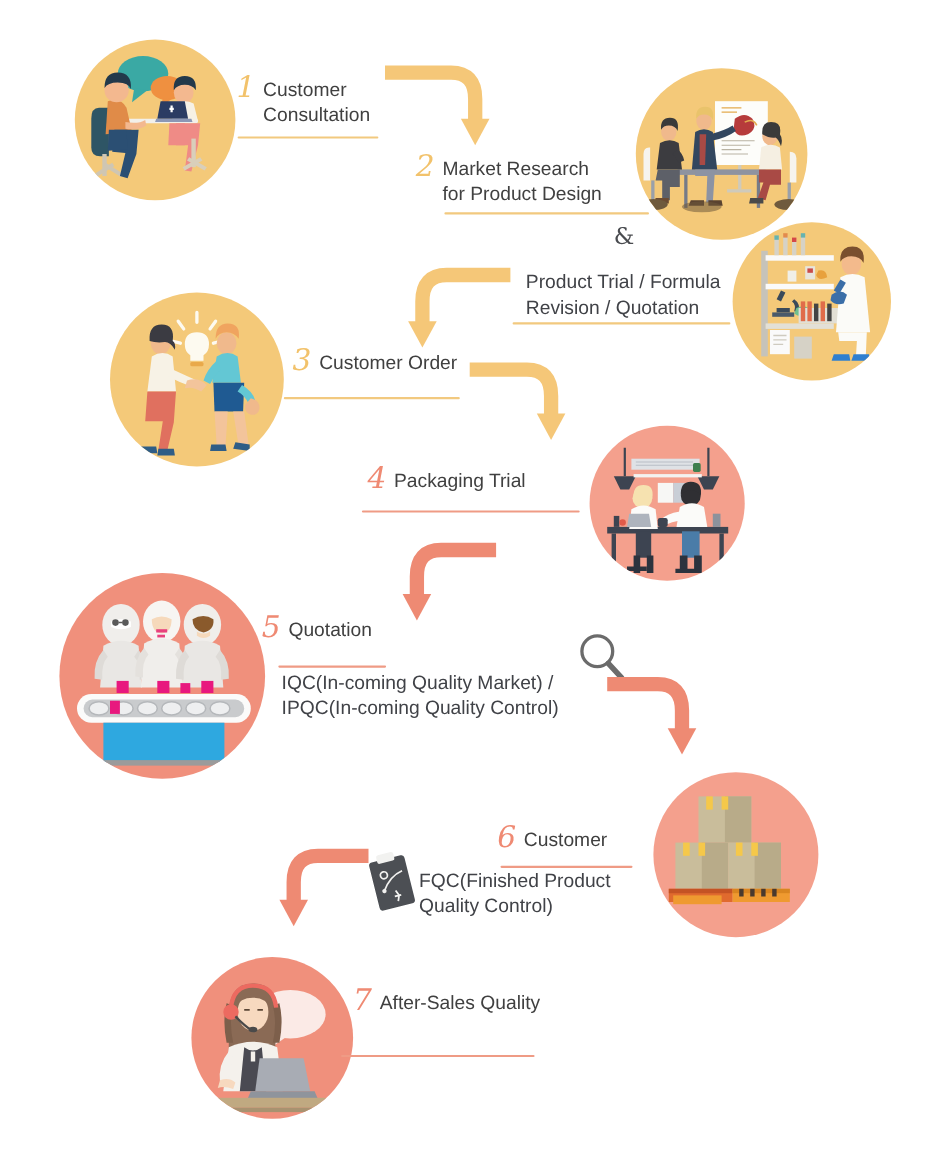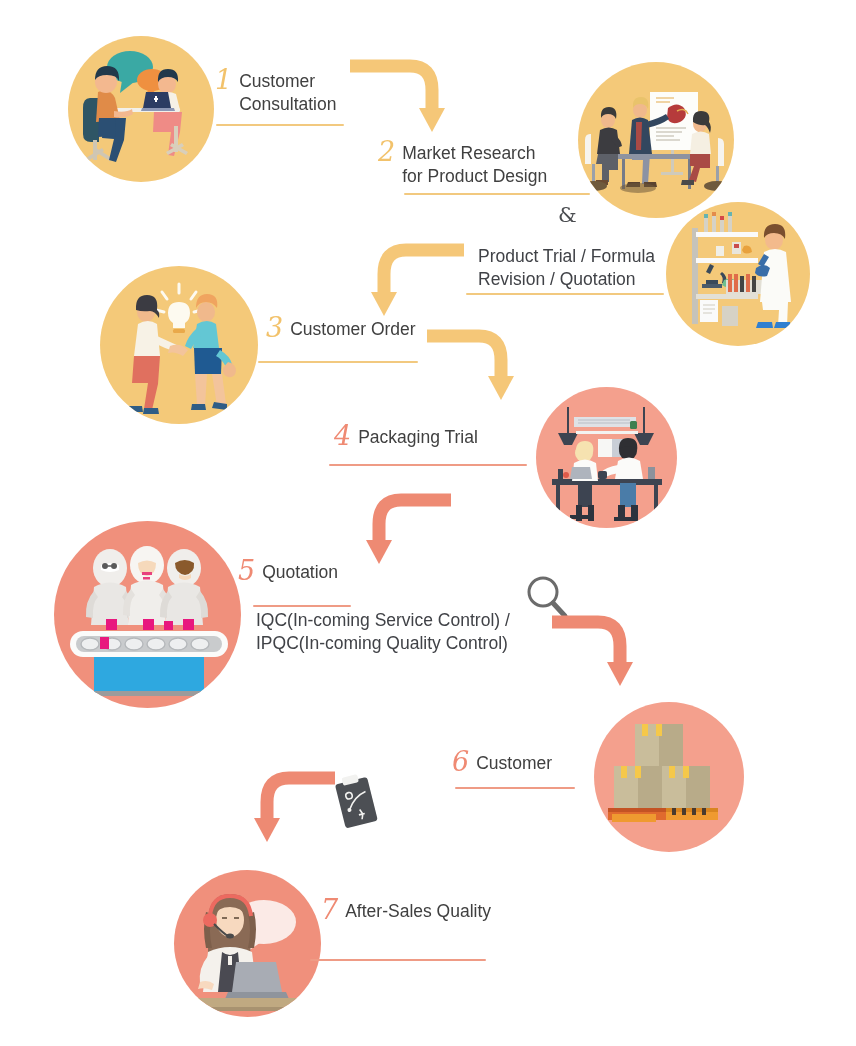--- a/index.html
+++ b/index.html
@@ -401,21 +401,21 @@
       <rect x="40" y="170" width="112" height="5" fill="#9b9b9b"></rect>
     </svg>
   </div>
 
   <div class="step" style="left:238px;top:561px;">
     <div class="step-num num-salmon">5</div>
     <div class="step-label">Quotation</div>
   </div>
   <div class="rule rule-salmon" style="left:253px;top:605px;width:98px;"></div>
 
-  <div class="sub-label" style="left:256px;top:609px;">IQC(In-coming Service Control) /
+  <div class="sub-label" style="left:256px;top:609px;">IQC(In-coming Quality Market) /
 IPQC(In-coming Quality Control)</div>
 
   <svg class="icon-wrap" style="left:522px;top:573px;" width="48" height="50" viewBox="0 0 48 50">
     <circle cx="21" cy="19" r="14" fill="none" stroke="#6b6b6b" stroke-width="3"></circle>
     <path d="M31 30 L43 43" stroke="#6b6b6b" stroke-width="5" stroke-linecap="round"></path>
   </svg>
 
   <svg class="arrow" style="left:550px;top:614px;" width="110" height="90" viewBox="0 0 110 90">
     <path d="M2 8 L48 8 Q70 8 70 32 L70 50" fill="none" stroke="#ee8a73" stroke-width="13" stroke-linecap="butt"></path>
     <path d="M57 48 L83 48 L70 72 Z" fill="#ee8a73"></path>
@@ -452,20 +452,22 @@
       </g>
     </svg>
   </div>
 
   <div class="step" style="left:452px;top:752px;">
     <div class="step-num num-salmon">6</div>
     <div class="step-label">Customer</div>
   </div>
   <div class="rule rule-salmon" style="left:455px;top:787px;width:120px;"></div>
 
+  <div class="sub-label" style="left:381px;top:789px;">FQC(Finished Product
+Quality Control)</div>
 
   <svg class="icon-wrap" style="left:330px;top:772px;" width="54" height="62" viewBox="0 0 54 62">
     <g transform="rotate(-14 27 31)">
       <rect x="10" y="8" width="33" height="45" rx="3" fill="#4c4f54"></rect>
       <rect x="18" y="3" width="16" height="8" rx="2" fill="#f2f2f0"></rect>
       <circle cx="21" cy="22" r="3.2" fill="none" stroke="#f2f2f0" stroke-width="1.6"></circle>
       <path d="M18 36 q8 -12 20 -14" stroke="#f2f2f0" stroke-width="1.6" fill="none"></path>
       <circle cx="18" cy="36" r="2" fill="#f2f2f0"></circle>
       <path d="M28 38 l2 5 l-2 5 M26 43 l6 0" stroke="#f2f2f0" stroke-width="1.6" fill="none"></path>
     </g>

